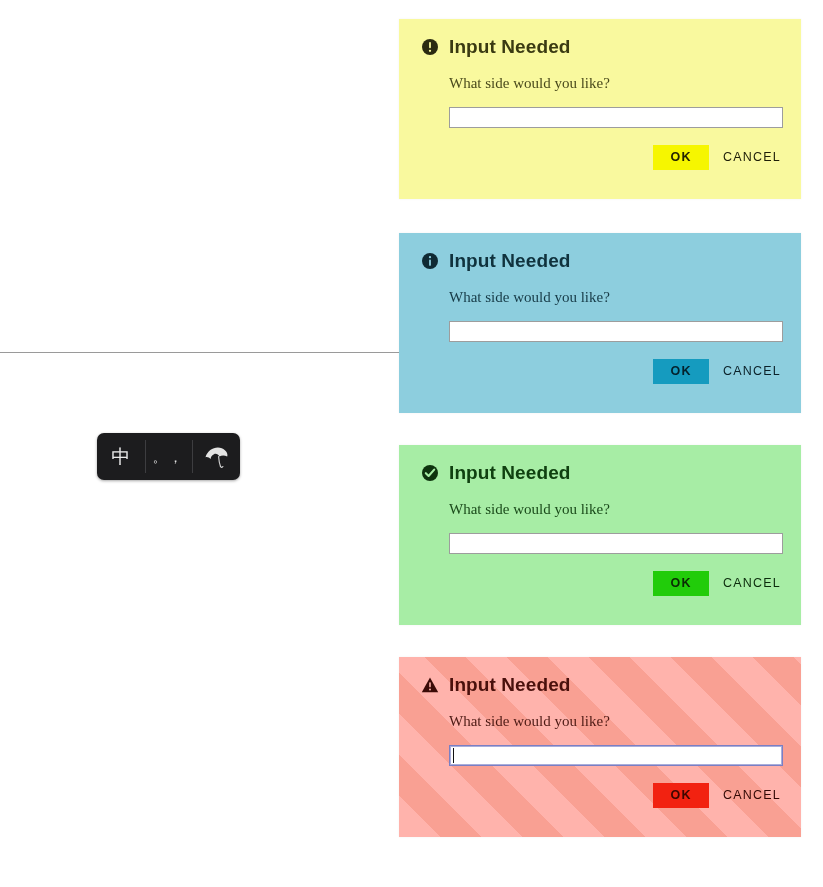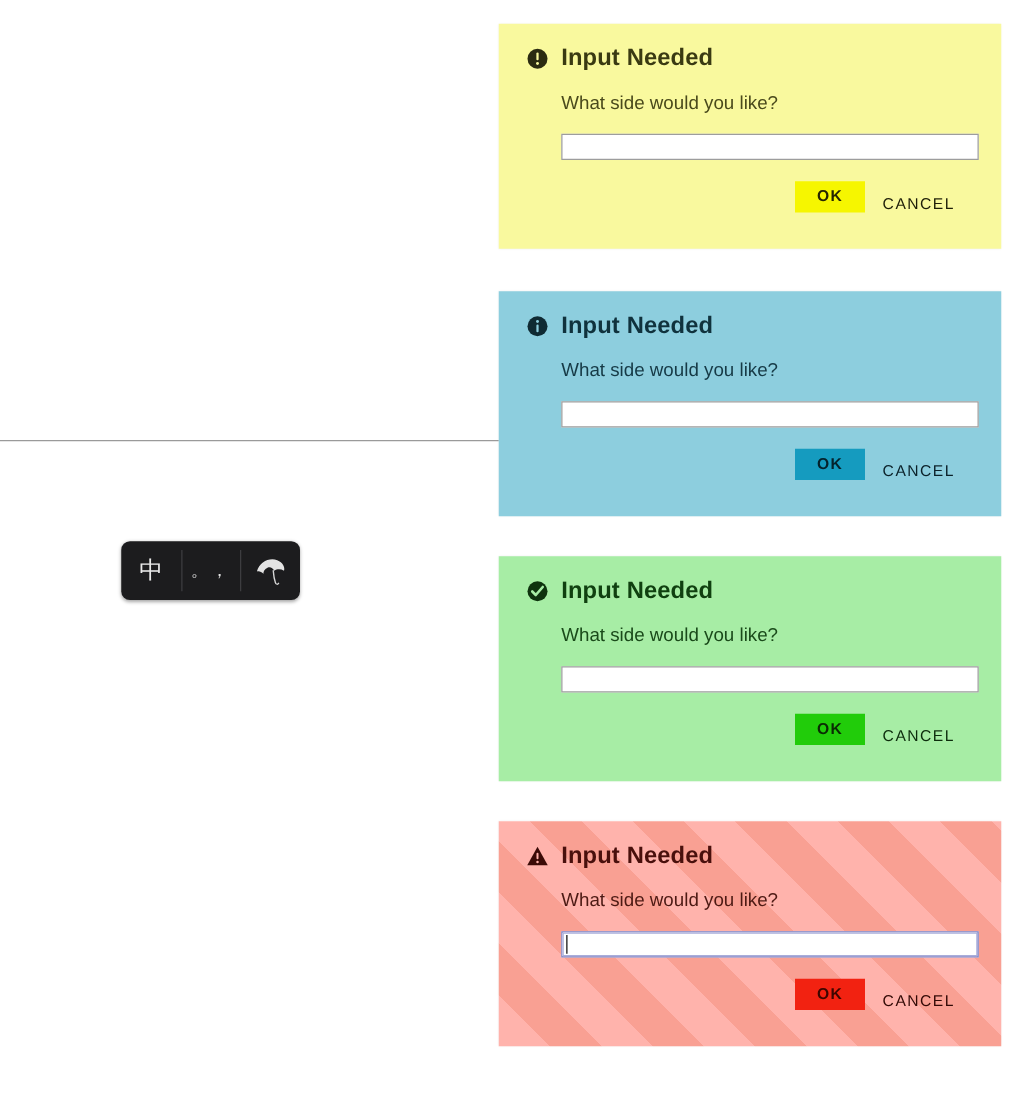--- a/index.html
+++ b/index.html
@@ -71,21 +71,21 @@
   }
   .ime-umbrella svg { display: block; }
 
   
   .dialog {
     position: absolute;
     left: 399px;
     width: 402px;
     height: 180px;
     box-sizing: border-box;
-    padding: 18px 23px 0 16px;
+    padding: 18px 6px 0 16px;
     box-shadow: 0 0 2px rgba(0,0,0,.06);
   }
   .dialog.d-yellow { top: 19px;  background: #F9F99E; }
   .dialog.d-cyan   { top: 233px; background: #8DCEDE; }
   .dialog.d-green  { top: 445px; background: #A7EDA5; }
   .dialog.d-red {
     top: 657px;
     background:
       repeating-linear-gradient(
         45deg,
@@ -112,38 +112,39 @@
     font-size: 19px;
     font-weight: bold;
     line-height: 1.1;
     letter-spacing: .1px;
   }
   .dlg-prompt {
     font-size: 15px;
     line-height: 1.2;
     margin: 16px 0 0 34px;
     font-weight: normal;
+    font-family: Liberation Serif, serif;
   }
   .dlg-input {
     display: block;
     box-sizing: border-box;
     margin: 15px 0 0 34px;
     width: 334px;
     height: 21px;
     background: #ffffff;
     border: 1px solid #9d9d9d;
     font-family: "Liberation Sans", sans-serif;
     font-size: 13px;
     padding: 0 3px;
     outline: none;
     color: #111;
   }
   .dlg-actions {
     display: flex;
-    align-items: flex-end;
+    align-items: center;
     justify-content: flex-end;
     gap: 14px;
     margin: 17px 14px 0 0;
   }
   .btn-ok {
     min-width: 56px;
     height: 25px;
     display: inline-flex;
     align-items: center;
     justify-content: center;

